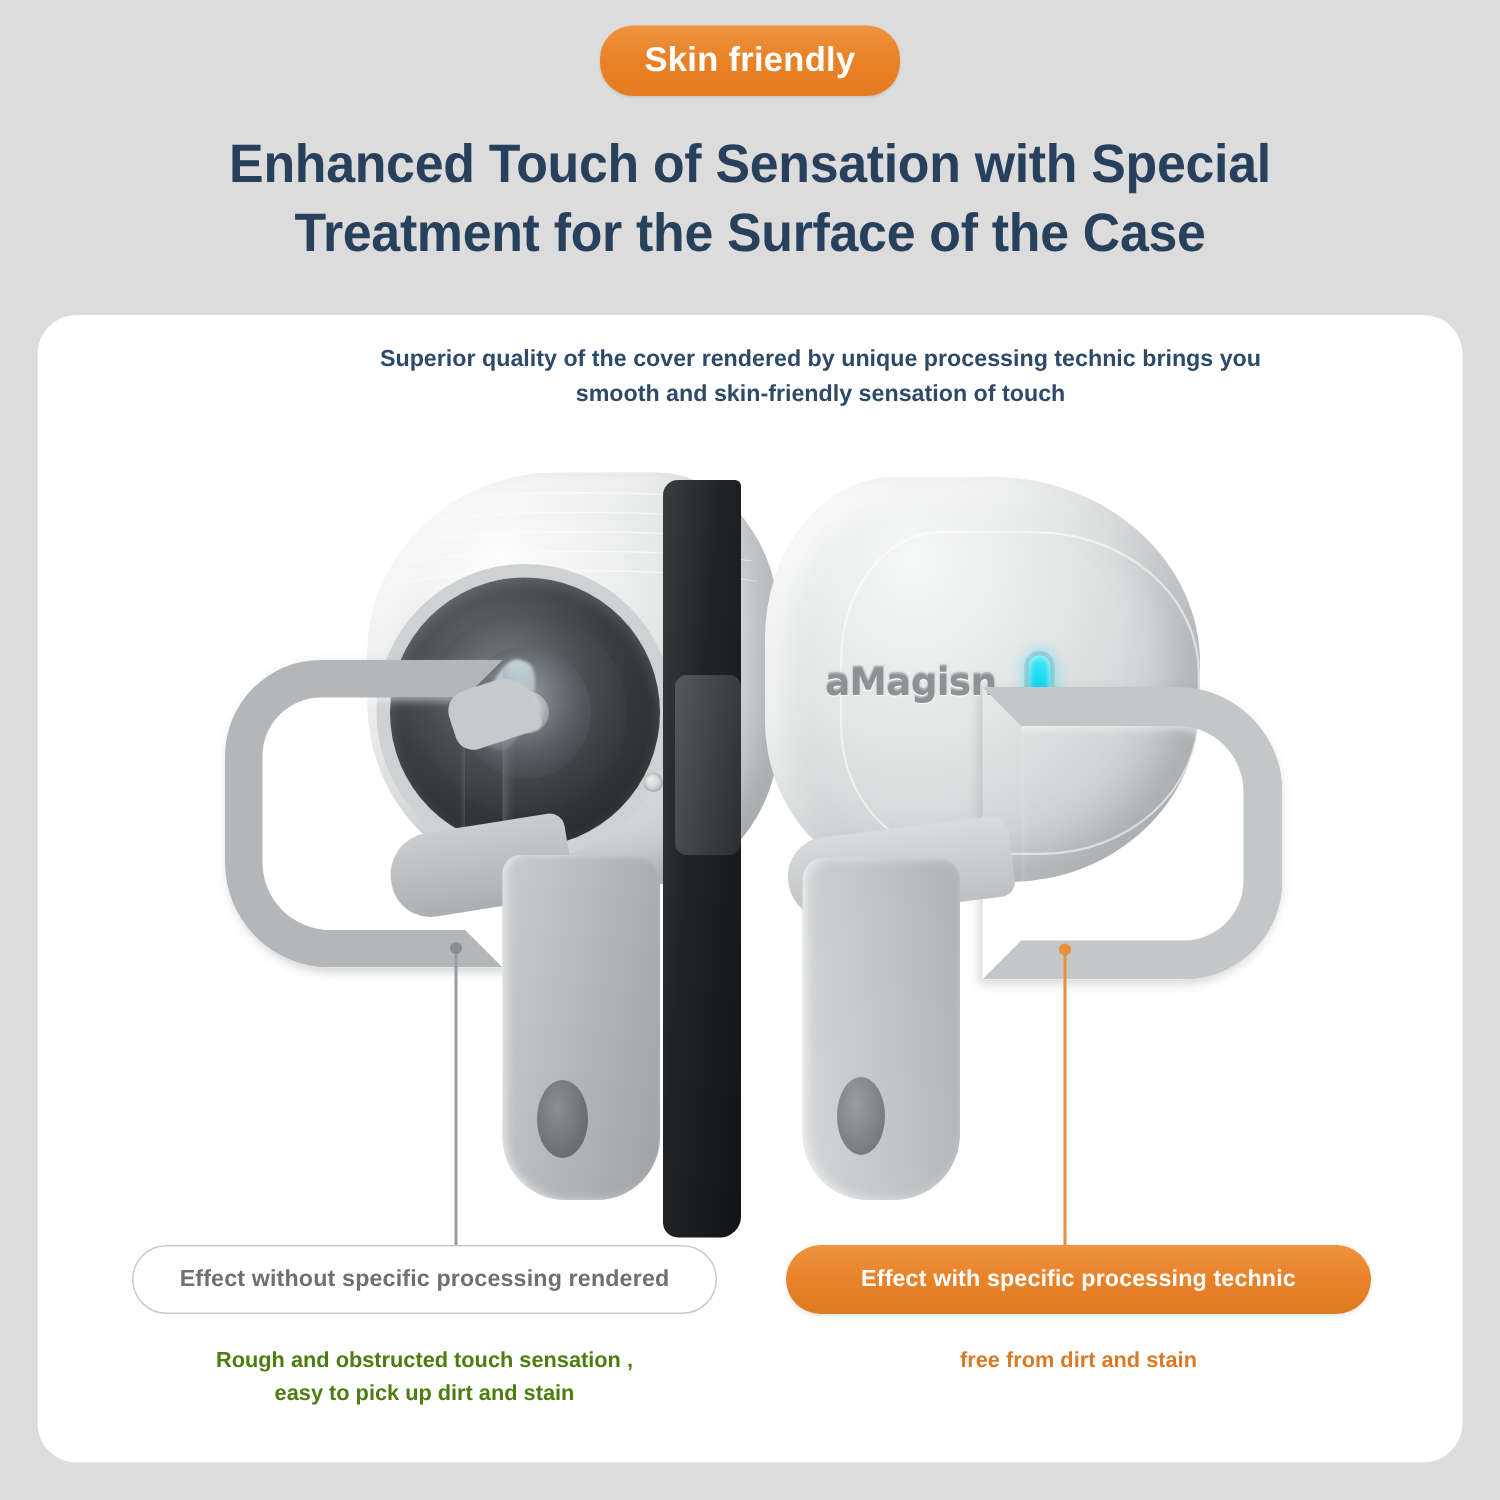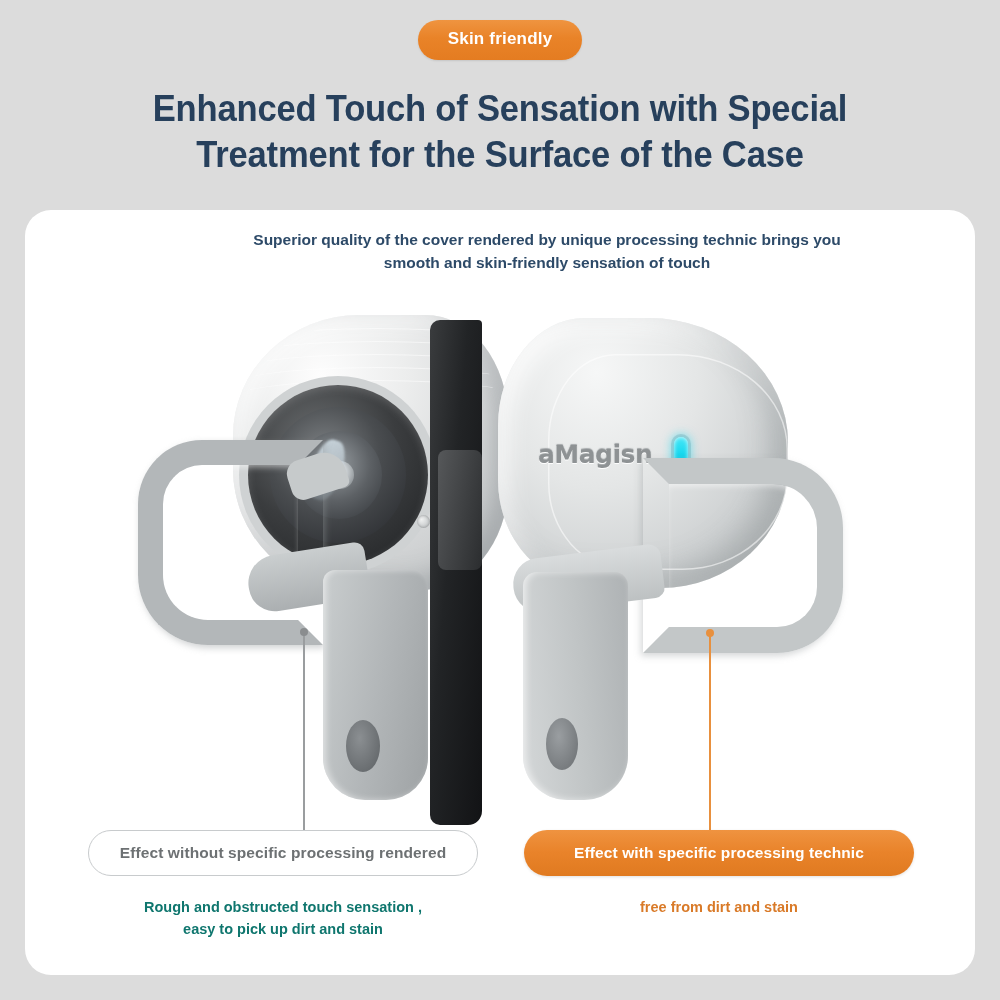--- a/index.html
+++ b/index.html
@@ -12,21 +12,21 @@
   }
 
   
   .badge-wrap{
     position:absolute; top:0; left:0; width:1000px; height:80px;
     display:flex; align-items:center; justify-content:center;
   }
   .badge{
     background:linear-gradient(180deg,#ef9440 0%,#e98328 45%,#e47c21 100%);
     color:#ffffff;
-    font-size:17px; font-weight:bold;
+    font-size:23px; font-weight:bold;
     letter-spacing:.2px;
     padding:9px 30px 11px;
     border-radius:22px;
     box-shadow:0 1px 2px rgba(0,0,0,.10);
     font-stretch:condensed;
   }
 
   
   .headline{
     position:absolute; top:86px; left:0; width:1000px;
@@ -57,21 +57,21 @@
     font-size:15.5px;
     font-weight:bold;
     line-height:1.5;
     margin-left:47px;
   }
   .subtitle span{display:block;}
 
   
   .stage{
     position:absolute;
-    left:138px; top:300px;
+    left:150px; top:300px;
     width:720px; height:530px;
   }
 
   
   .left-half{ position:absolute; left:0; top:0; width:380px; height:530px; }
 
   .lens-body{
     position:absolute;
     left:95px; top:15px;
     width:275px; height:275px;
@@ -273,21 +273,21 @@
     box-shadow:0 1px 3px rgba(0,0,0,.12);
   }
 
   
   .caption{
     position:absolute; top:896px; width:390px;
     text-align:center;
     font-size:14.5px; font-weight:bold; line-height:1.55;
   }
   .caption span{display:block;}
-  .caption-left{ left:88px; color:#0f766e; }
+  .caption-left{ left:88px; color:#4d7c0f; }
   .caption-right{ left:524px; color:#d97a28; }
 </style>
 </head>
 <body>
 
 <div class="badge-wrap">
   <div class="badge">Skin friendly</div>
 </div>
 
 <div class="headline">

